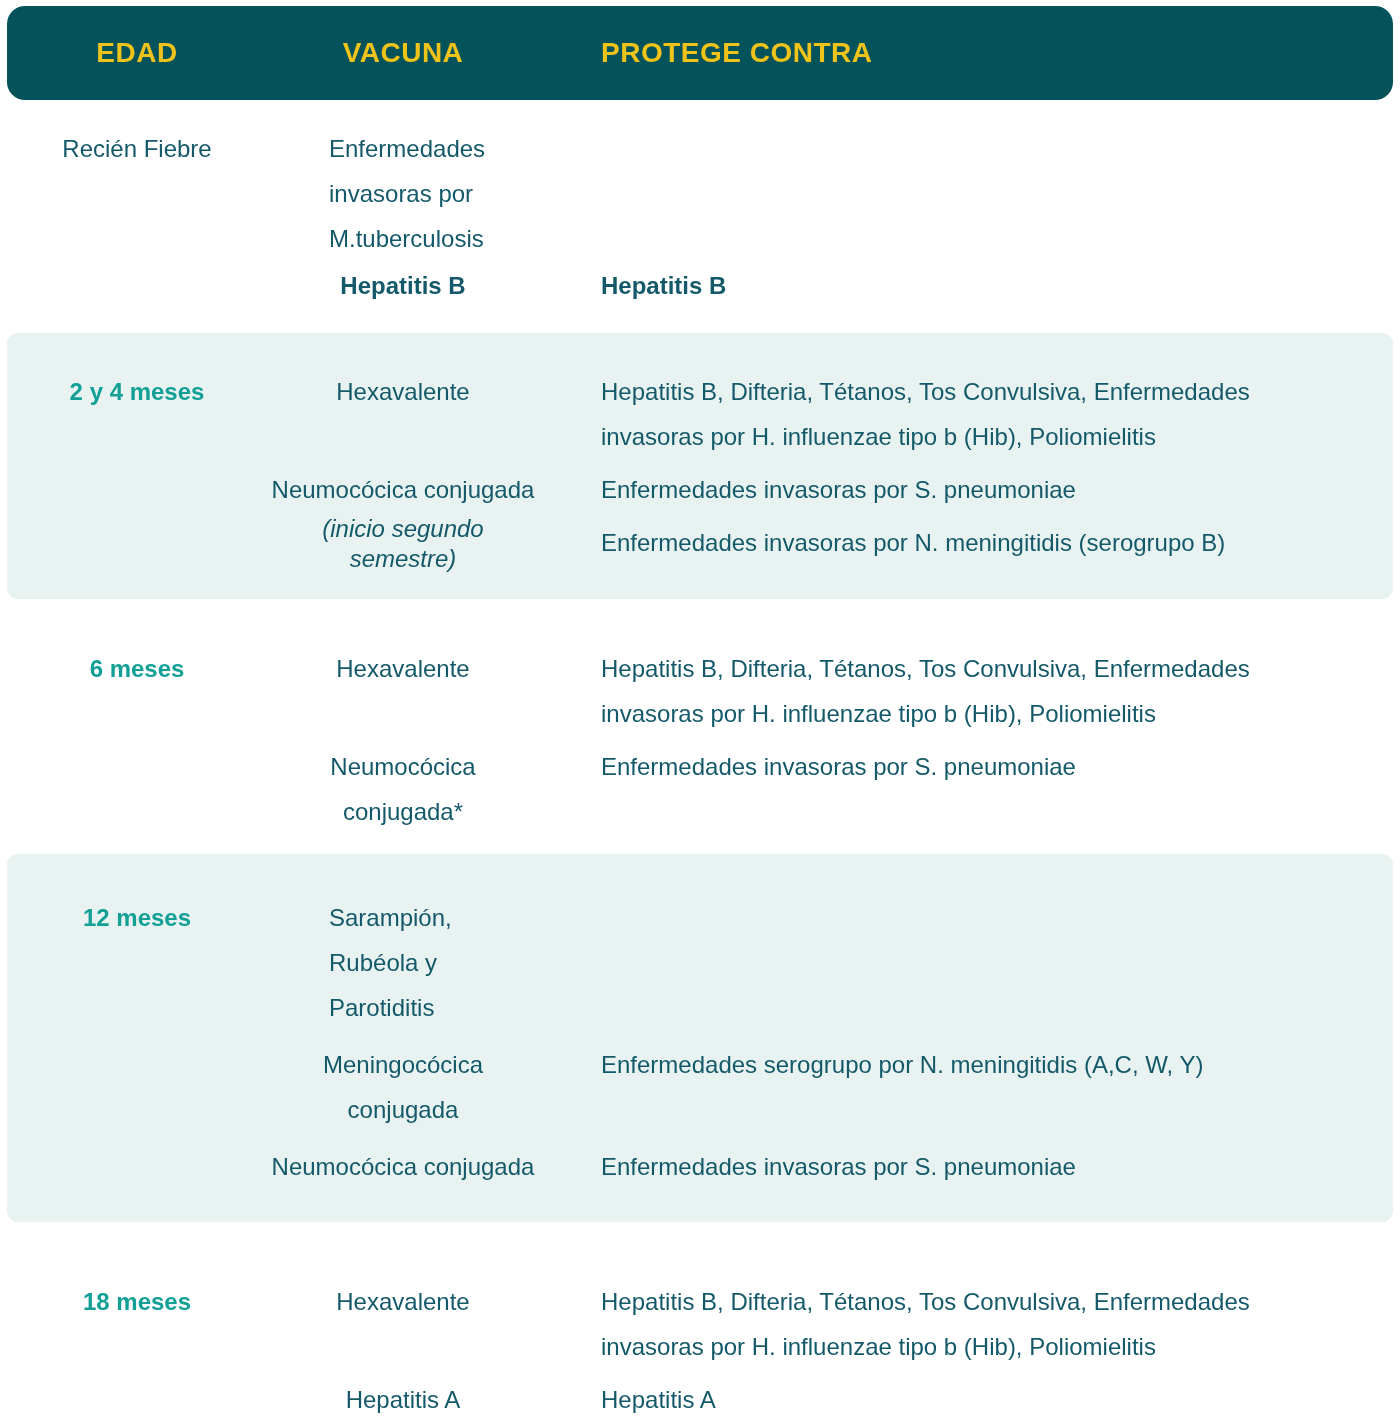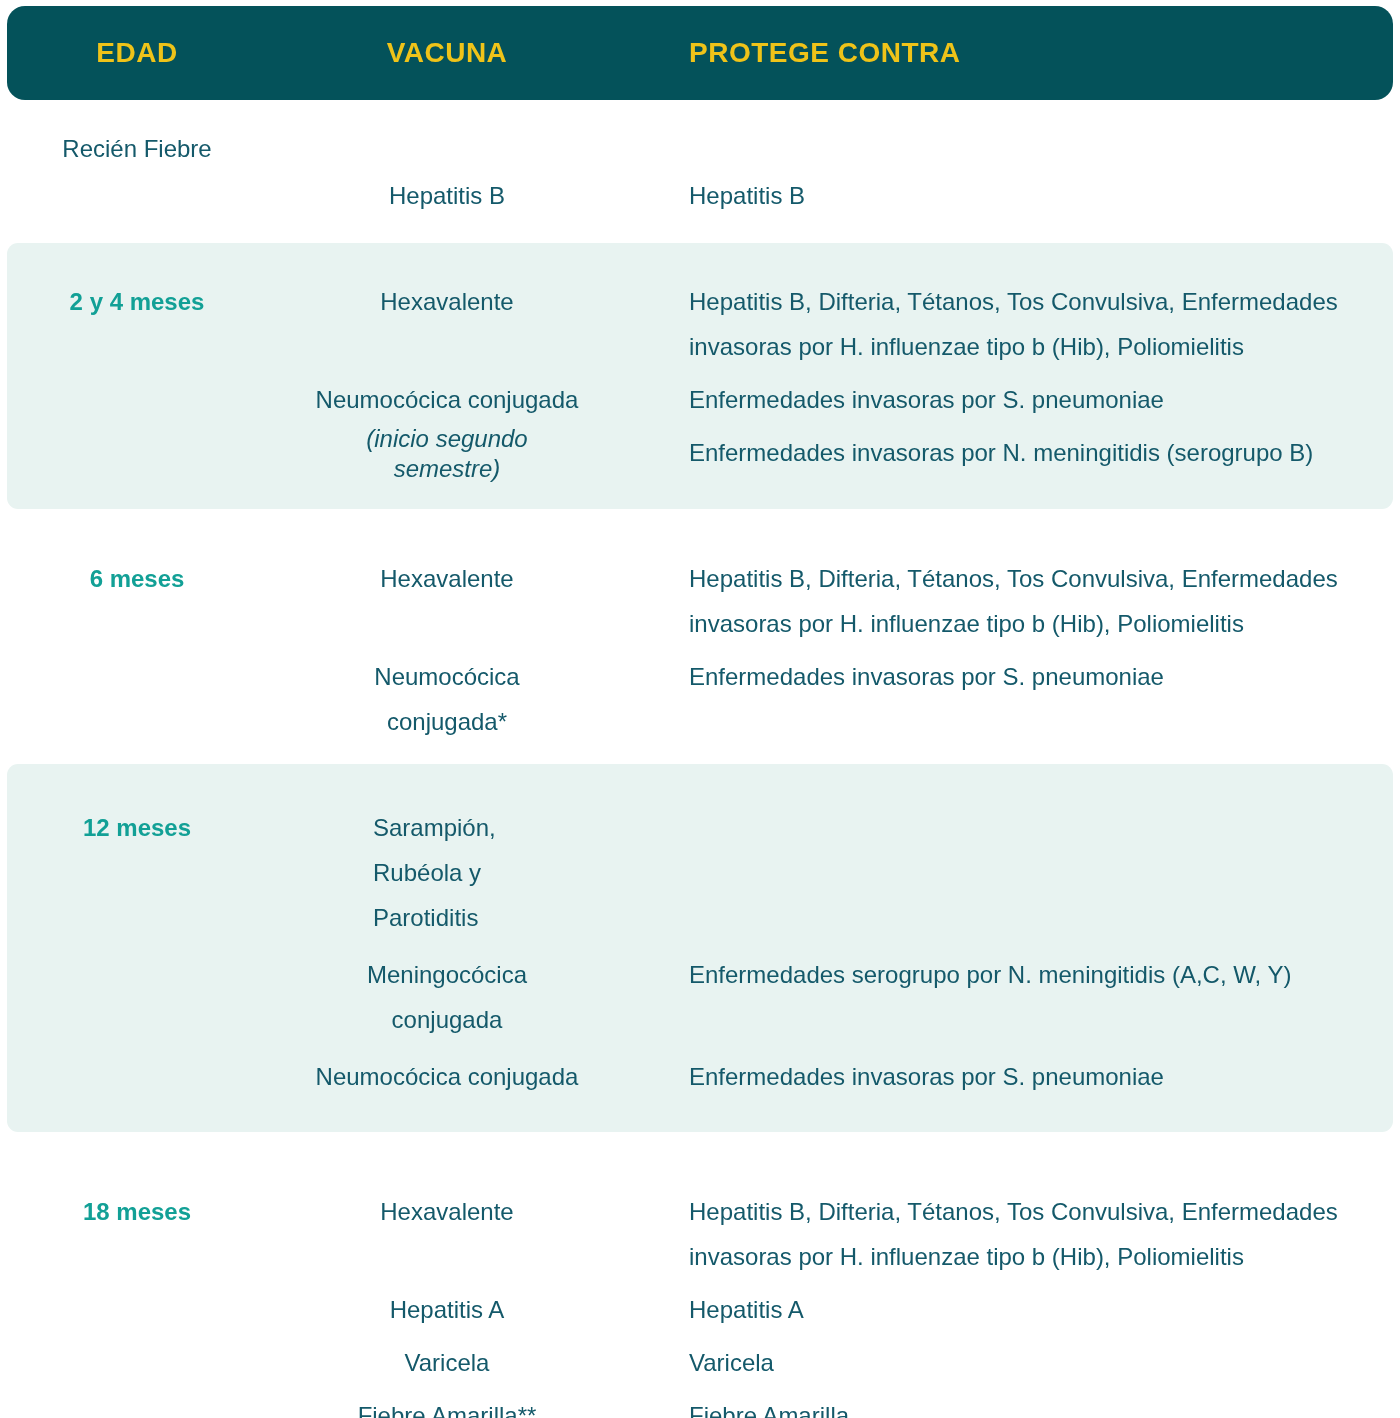--- a/index.html
+++ b/index.html
@@ -20,21 +20,20 @@
     font-size:24px;
   }
   .page{width:1400px;min-height:1418px;overflow:hidden;}
 
   
   .grid{
     display:grid;
     grid-template-columns:260px 272px 1fr;
     margin-left:7px;
     margin-right:7px;
-    gap:44px;
   }
   .c1{text-align:center;}
   .c2{text-align:center;}
   .c3{text-align:left;padding-left:62px;padding-right:0;}
 
   
   .thead{
     height:94px;
     margin-top:6px;
     border-radius:18px;
@@ -51,21 +50,21 @@
   
   .sec{display:block;}
   .row{line-height:45px;align-items:start;}
   .vac{color:var(--ink);}
   .pro{color:var(--ink);max-width:794px;}
   .age{color:var(--teal);font-weight:700;}
   .age-dark{color:var(--ink);font-weight:400;}
   .note{display:block;line-height:30px;margin-top:-6px;font-style:italic;}
 
   .sec-0{margin-top:26px;}
-  .sec-0 .row + .row{margin-top:2px;}
+  .sec-0 .row + .row{margin-top:2px;font-weight:bold;}
 
   .band{
     background:var(--band);
     border-radius:11px;
     margin-left:7px;
     margin-right:7px;
   }
   .band .grid{margin-left:0;margin-right:0;}
 
   .sec-1{margin-top:25px;padding:36px 0 25px;}
@@ -87,20 +86,21 @@
 
   <header class="grid thead">
     <div class="c1 th">EDAD</div>
     <div class="c2 th">VACUNA</div>
     <div class="c3 th">PROTEGE CONTRA</div>
   </header>
 
   <section class="sec sec-0">
     <div class="grid row">
       <div class="c1 age age-dark">Recién Fiebre</div>
+      <div class="c3 pro">Enfermedades invasoras por M.tuberculosis</div>
     </div>
     <div class="grid row">
       <div class="c1"></div>
       <div class="c2 vac">Hepatitis B</div>
       <div class="c3 pro">Hepatitis B</div>
     </div>
   </section>
 
   <section class="sec sec-1 band">
     <div class="grid row">

